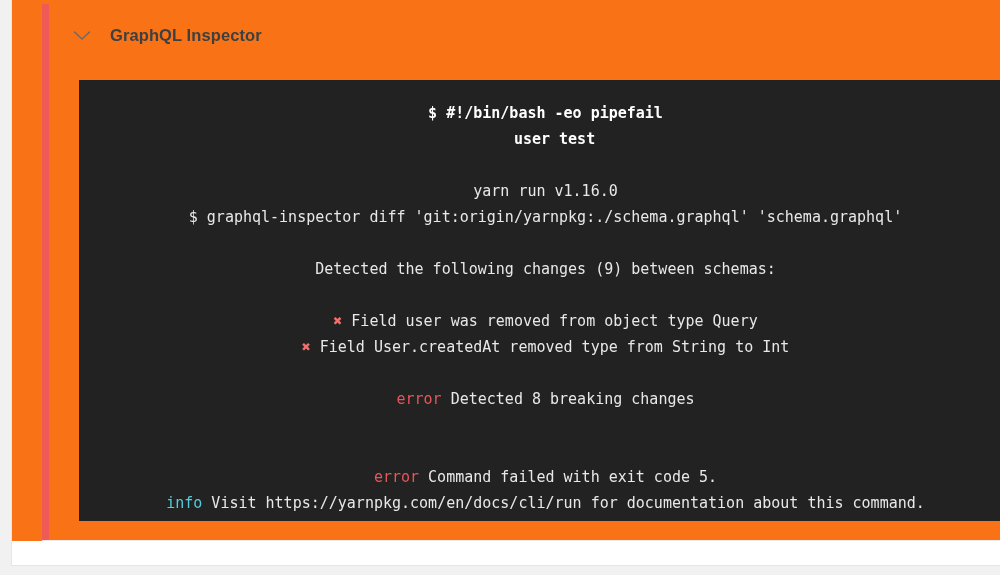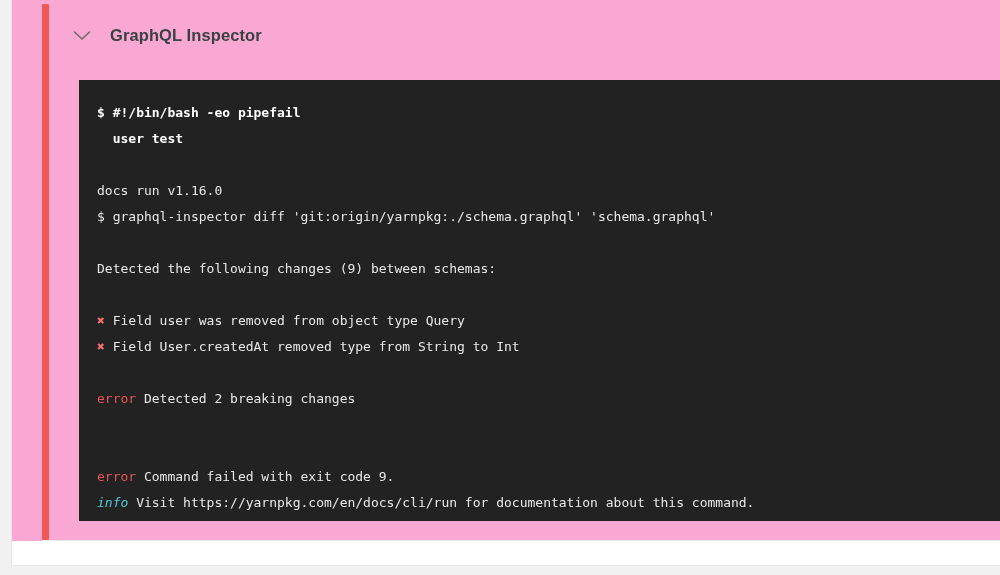--- a/index.html
+++ b/index.html
@@ -19,21 +19,21 @@
     background: #f1f1f1;
   }
 
   
   .card {
     position: absolute;
     left: 11px;
     top: 0px;
     width: 989px;
     height: 566px;
-    background: #f9a8d4;
+    background: #f97316;
     border: 1px solid #e6e6e6;
     border-top: none;
     border-right: none;
     box-sizing: border-box;
     overflow: hidden;
   }
 
   
   .accent-bar {
     position: absolute;
@@ -85,25 +85,26 @@
     width: 933px;
     height: 441px;
     background: #222222;
     box-sizing: border-box;
     padding: 20px 18px 16px 18px;
     overflow: hidden;
   }
 
   .log-line {
     font-family: "DejaVu Sans Mono", "Liberation Mono", monospace;
-    font-size: 13px;
+    font-size: 15px;
     line-height: 26px;
     color: #e8e8e8;
     white-space: pre;
     letter-spacing: 0px;
+    text-align: center;
   }
 
   .log-line.blank {
     height: 26px;
   }
 
   .log-line.bold {
     font-weight: bold;
     color: #ffffff;
   }
@@ -112,21 +113,20 @@
     color: #f1706d;
     font-weight: bold;
   }
 
   .tok-error {
     color: #e8565a;
   }
 
   .tok-info {
     color: #52cddd;
-    font-style: italic;
   }
 
   
   .step-divider {
     position: absolute;
     left: 30px;
     top: 540px;
     width: 970px;
     height: 1px;
     background: #e9e9e9;
@@ -157,32 +157,32 @@
         </svg>
       </span>
       <span class="step-title">GraphQL Inspector</span>
     </div>
 
     <div class="console">
       <div id="console-lines">
           <div class="log-line bold"><span>$ #!/bin/bash -eo pipefail</span></div>
           <div class="log-line bold"><span>  user test</span></div>
           <div class="log-line blank">&nbsp;</div>
-          <div class="log-line"><span>docs run v1.16.0</span></div>
+          <div class="log-line"><span>yarn run v1.16.0</span></div>
           <div class="log-line"><span>$ graphql-inspector diff 'git:origin/yarnpkg:./schema.graphql' 'schema.graphql'</span></div>
           <div class="log-line blank">&nbsp;</div>
           <div class="log-line"><span>Detected the following changes (9) between schemas:</span></div>
           <div class="log-line blank">&nbsp;</div>
           <div class="log-line"><span class="mark-fail">✖</span><span> Field user was removed from object type Query</span></div>
           <div class="log-line"><span class="mark-fail">✖</span><span> Field User.createdAt removed type from String to Int</span></div>
           <div class="log-line blank">&nbsp;</div>
-          <div class="log-line"><span class="tok-error">error</span><span> Detected 2 breaking changes</span></div>
+          <div class="log-line"><span class="tok-error">error</span><span> Detected 8 breaking changes</span></div>
           <div class="log-line blank">&nbsp;</div>
           <div class="log-line blank">&nbsp;</div>
-          <div class="log-line"><span class="tok-error">error</span><span> Command failed with exit code 9.</span></div>
+          <div class="log-line"><span class="tok-error">error</span><span> Command failed with exit code 5.</span></div>
           <div class="log-line"><span class="tok-info">info</span><span> Visit https://yarnpkg.com/en/docs/cli/run for documentation about this command.</span></div>
           <div class="log-line"><span>Exited with code 1</span></div>
         </div>
     </div>
 
     <div class="step-divider"></div>
     <div class="card-bottom-space"></div>
 
   </div>
 

